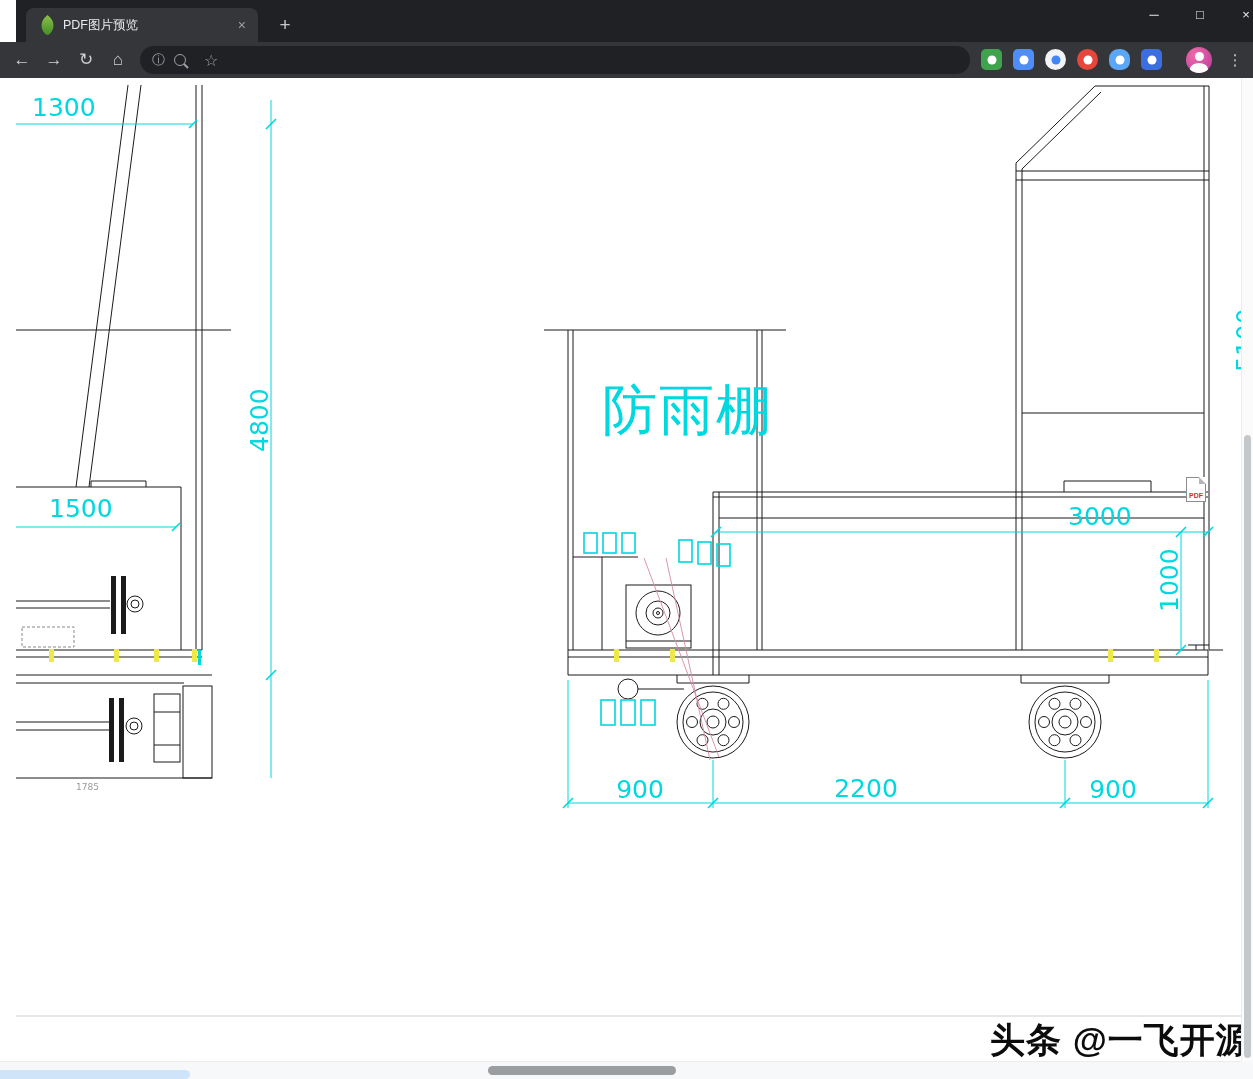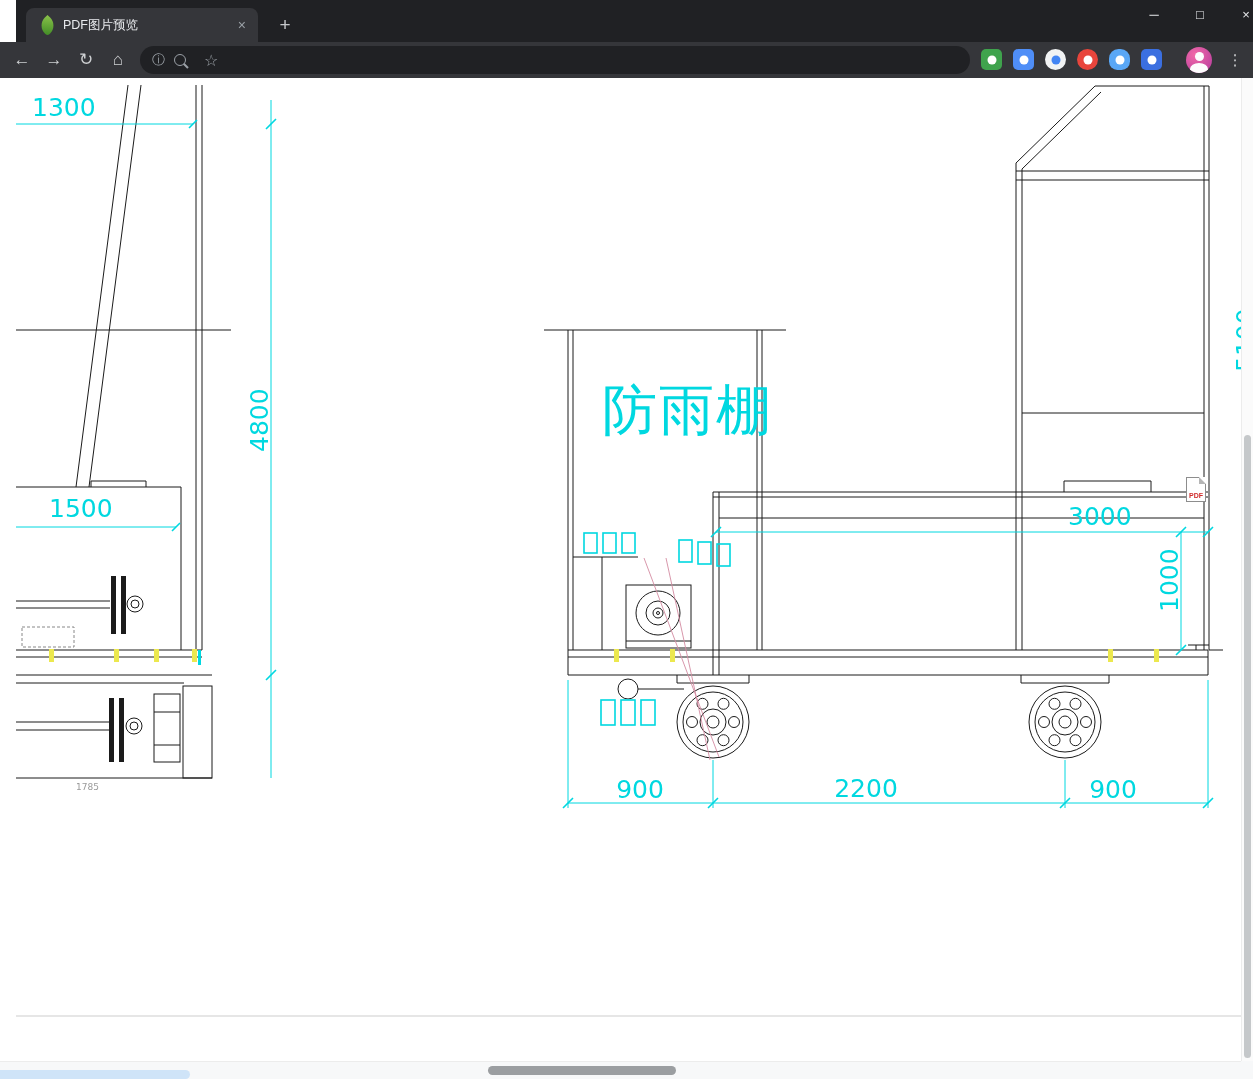--- a/index.html
+++ b/index.html
@@ -266,20 +266,21 @@
       <text class="canopy" x="586" y="429">防雨棚</text>
       <text class="tiny" x="60" y="790">1785</text>
     </svg>
 
     
     <div class="pdfic">
       <span>PDF</span>
     </div>
 
     
+    <div class="watermark">头条 @一飞开源</div>
   </div>
 
   <div class="vscroll">
     <div class="vthumb"></div>
   </div>
   <div class="hscroll">
     <div class="hblue"></div>
     <div class="hthumb"></div>
   </div>
   <div class="corner"></div>

